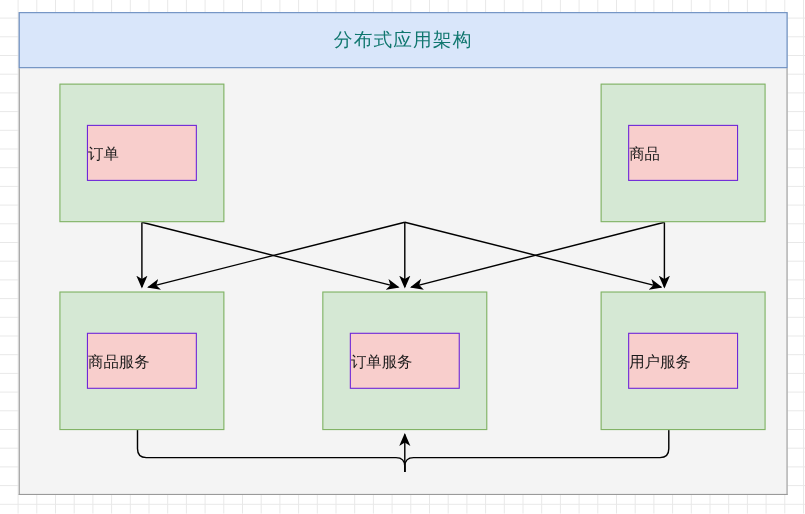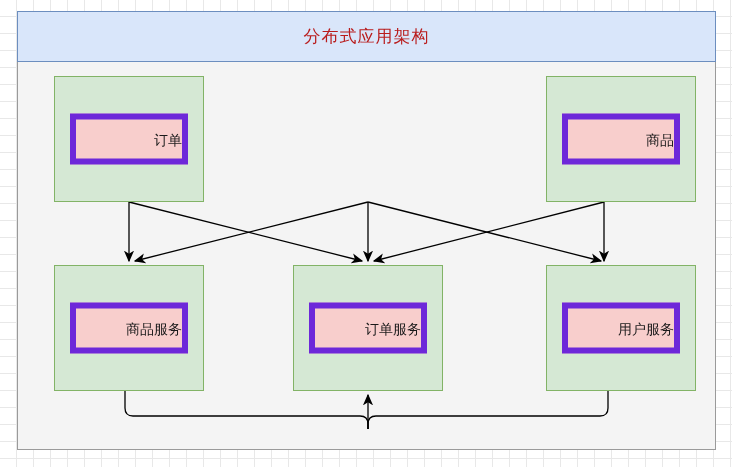--- a/index.html
+++ b/index.html
@@ -46,21 +46,21 @@
     box-sizing: border-box;
     background: #d9e6fa;
     border: 1px solid #6c8ebf;
     display: flex;
     align-items: center;
     justify-content: center;
     z-index: 5;
   }
   #title-bar .title-text {
     font-size: 17px;
-    color: #b91c1c;
+    color: #0f766e;
     letter-spacing: 1px;
     line-height: 1;
   }
 
   
   #connectors {
     position: absolute;
     left: 0;
     top: 0;
     width: 732px;
@@ -84,28 +84,28 @@
   .group-box.col-1 { left: 54px; }
   .group-box.col-2 { left: 293px; }
   .group-box.col-3 { left: 529px; margin-left: 17px; }
 
   
   .node-box {
     position: absolute;
     left: 50%;
     top: 50%;
     transform: translate(-50%, -50%);
-    width: 118px;
+    width: 100px;
     height: 51px;
     box-sizing: border-box;
     background: #f8cecc;
-    border: 6px solid #6d28d9;
+    border: 1px solid #6d28d9;
     display: flex;
     align-items: center;
-    justify-content: flex-end;
+    justify-content: flex-start;
   }
   .node-box .node-label {
     font-size: 14px;
     color: #1a1a1a;
     line-height: 1;
     white-space: nowrap;
   }
 </style>
 </head>
 <body>

